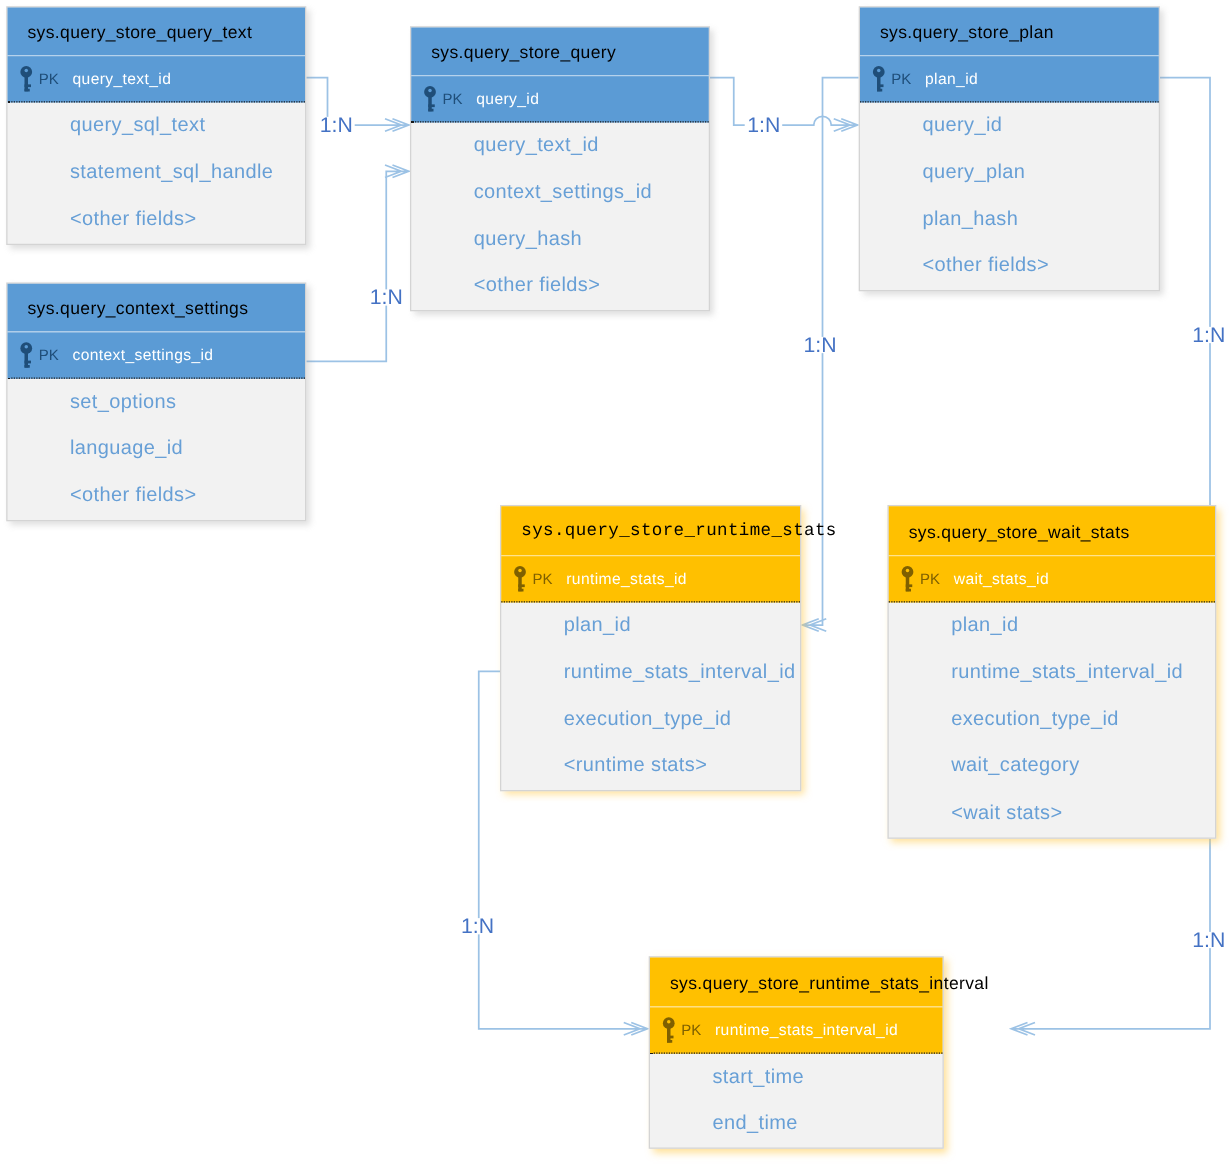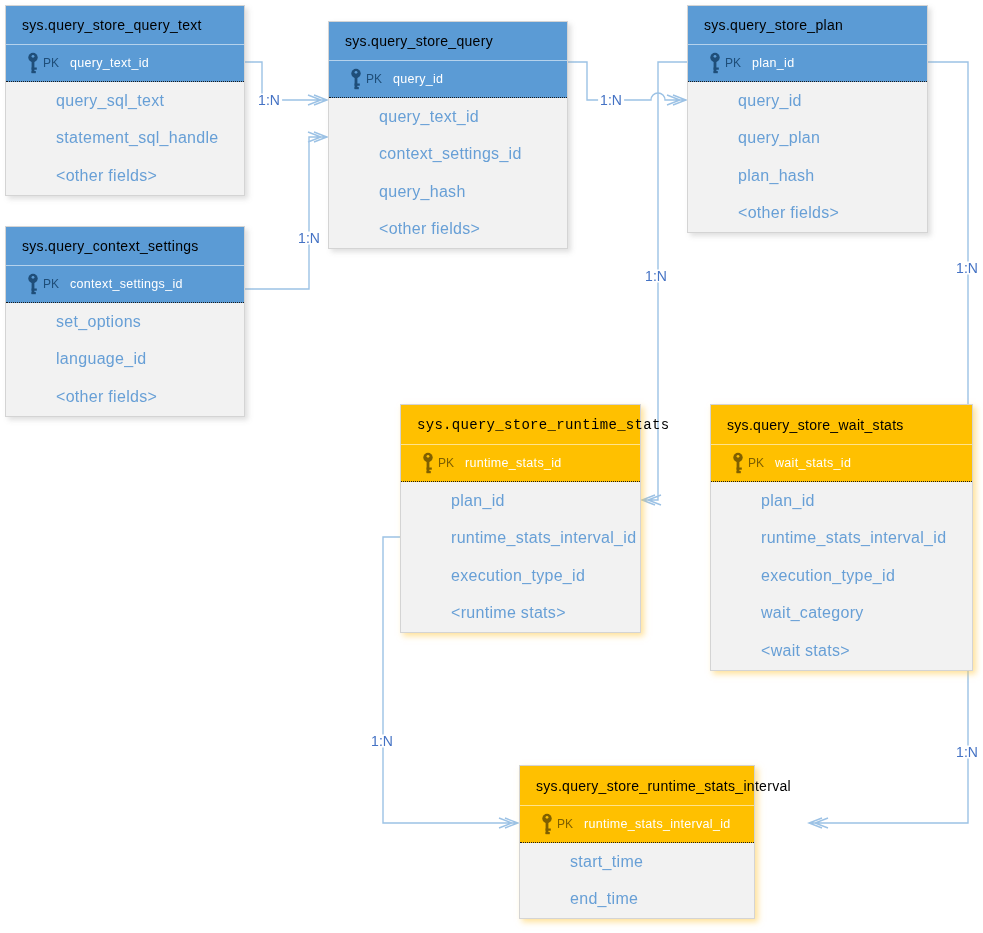--- a/index.html
+++ b/index.html
@@ -11,42 +11,42 @@
   .tbl{position:absolute;z-index:1;background:#F2F2F2;border:1px solid #D4D4D4;
        box-sizing:border-box;}
   .tbl.blue{box-shadow:3px 3px 5px rgba(150,150,150,0.30);}
   .tbl.orange{box-shadow:3px 3px 6px rgba(255,200,70,0.55);}
 
   .hdr{height:38px;display:flex;align-items:center;padding-left:16px;
        color:#000000;font-size:14px;letter-spacing:.3px;}
   .blue .hdr{background:#5B9BD5;}
   .orange .hdr{background:#FFC000;}
 
-  .pkrow{height:38px;display:flex;align-items:center;padding-left:20px;
+  .pkrow{height:38px;display:flex;align-items:center;padding-left:8px;
          border-top:1px solid rgba(255,255,255,.55);
          border-bottom:1px dotted #1a1a1a;box-sizing:border-box;}
   .blue .pkrow{background:#5B9BD5;}
   .orange .pkrow{background:#FFC000;}
 
   .keyicon{width:15px;height:23px;flex:0 0 15px;}
   .blue .keyicon .k{fill:#1F4E79;}
   .orange .keyicon .k{fill:#7F6000;}
   .blue .keyicon .hole{fill:#5B9BD5;}
   .orange .keyicon .hole{fill:#FFC000;}
 
   .pklabel{font-size:12px;margin-left:2px;}
   .blue .pklabel{color:#1F4E79;}
   .orange .pklabel{color:#7F6000;}
   .pkfield{color:#ffffff;font-size:12.5px;letter-spacing:.3px;margin-left:11px;}
 
   .fld{height:37.5px;display:flex;align-items:center;padding-left:50px;
        color:#679FD6;font-size:16px;letter-spacing:.3px;}
 
   .rel{position:absolute;z-index:2;transform:translate(-50%,-50%);
-       background:#ffffff;color:#4472C4;font-size:14px;padding:0 2px;line-height:13px;}
+       background:#ffffff;color:#4472C4;font-size:17px;padding:0 2px;line-height:13px;}
 </style>
 </head>
 <body>
 
 <div id="canvas">
 
   <svg id="wires" width="983" height="933" viewBox="0 0 983 933">
     <path d="M245,62 H262 V100 H326 M314,95 L327,100 L314,105 M308,95 L321,100 L308,105"></path>
     <path d="M245,289 H309 V137 H326 M314,132 L327,137 L314,142 M308,132 L321,137 L308,142"></path>
     <path d="M568,62 H587 V100 H651 A7,7 0 0 1 665,100 H685 M673,95 L686,100 L673,105 M667,95 L680,100 L667,105"></path>

